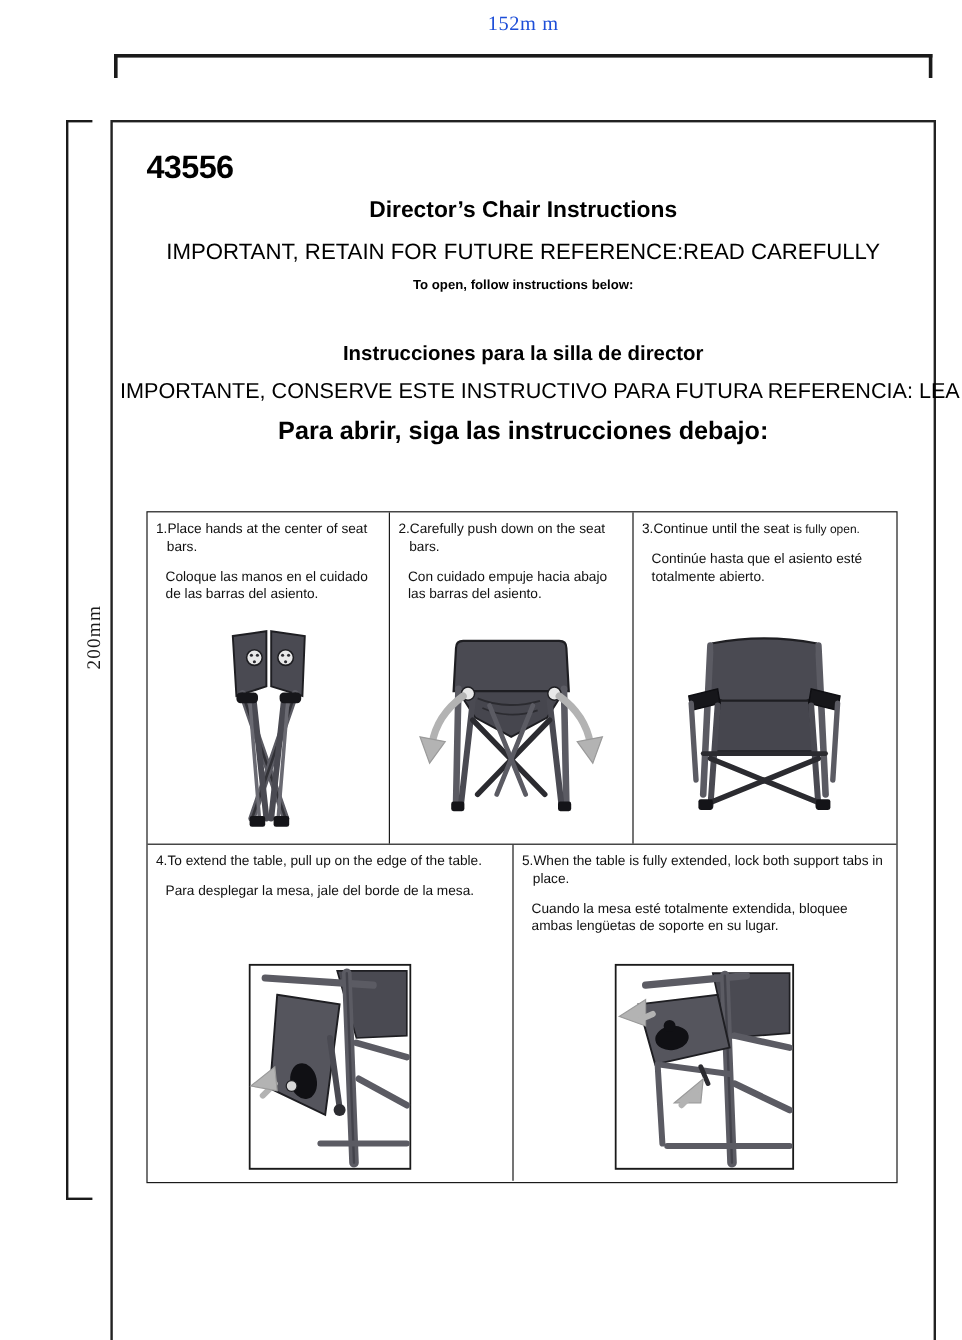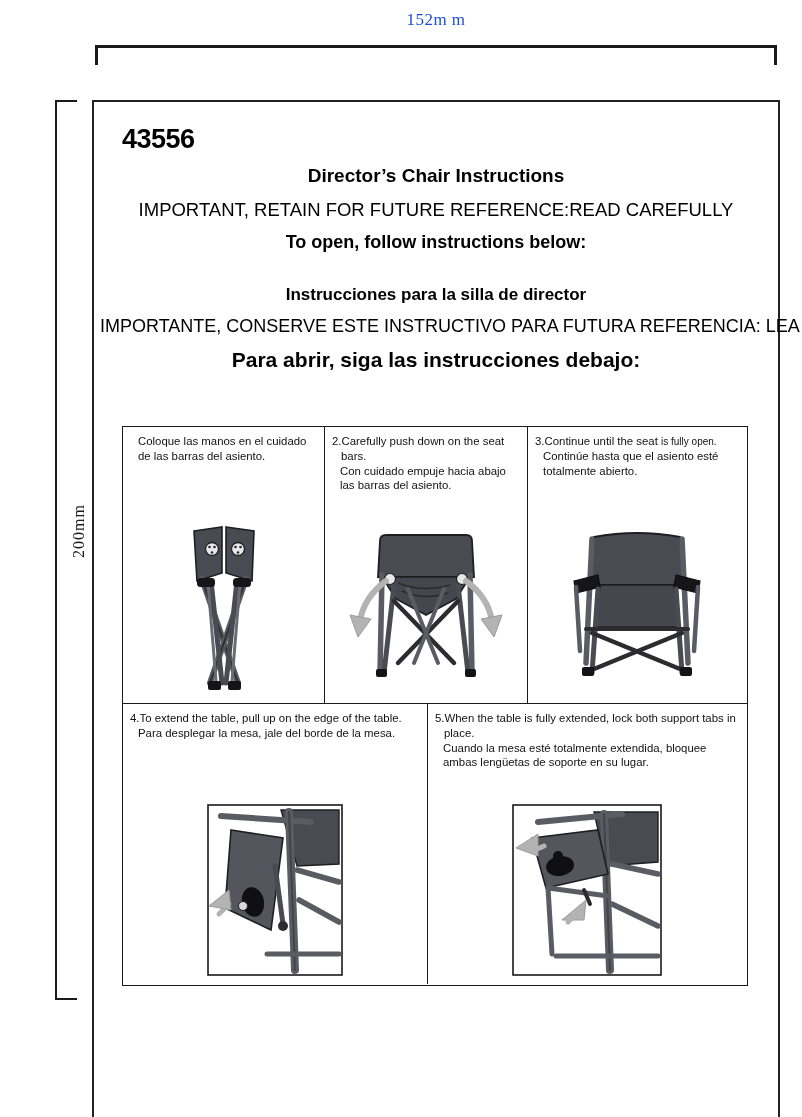--- a/index.html
+++ b/index.html
@@ -96,21 +96,21 @@
     padding: 0 6px;
   }
   .hl-bold { font-weight: bold; }
   .hl-cond {
     transform: scaleX(0.90);
     transform-origin: center center;
     white-space: nowrap;
   }
   #title-en   { top: 63px;  font-size: 19px; }
   #notice-en  { top: 97px;  font-size: 18.5px; }
-  #action-en  { top: 130px; font-size: 18px; }
+  #action-en  { top: 130px; font-size: 11px; }
   #title-es   { top: 183px; font-size: 17px; }
   #notice-es  { top: 214px; font-size: 18px; }
   #action-es  { top: 246px; font-size: 21px; }
 
   
   #steps-grid {
     position: absolute;
     left: 28px;
     top: 324px;
     width: 626px;
@@ -134,21 +134,21 @@
   #cell-2 { width: 203px; }
   #cell-3 { width: 218px; }
   #cell-4 { width: 305px; }
   #cell-5 { width: 318px; }
 
   .step-en, .step-es {
     font-size: 11.4px;
     line-height: 1.30;
     color: #111111;
   }
-  .step-es { padding-left: 8px; }
+  .step-es { margin-top: 10px; padding-left: 8px; }
   .step-en { padding-left: 0; }
   .hang { padding-left: 9px; text-indent: -9px; }
   .small-tail { font-size: 10px; }
 
   .art {
     position: absolute;
     left: 0;
     width: 100%;
     bottom: 4px;
     text-align: center;
@@ -179,20 +179,21 @@
   <div class="head-line" id="notice-es">
     <span class="hl-cond">IMPORTANTE, CONSERVE ESTE INSTRUCTIVO PARA FUTURA REFERENCIA: LEA CON ATENCIÓN</span>
   </div>
   <div class="head-line hl-bold" id="action-es">Para abrir, siga las instrucciones debajo:</div>
 
   <div id="steps-grid">
 
     <div class="grid-row" id="row-top">
 
       <div class="cell cell-div" id="cell-1">
+        <div class="step-en hang"><span>1.</span><span>Place hands at the center of seat bars.</span></div>
         <div class="step-es">Coloque las manos en el cuidado de las barras del asiento.</div>
         <div class="art">
           <svg width="120" height="172" viewBox="0 0 120 172">
 
             <path d="M30 8 L58 4 L58 50 L33 58 Z" fill="#4a4a52" stroke="#1e1e22" stroke-width="1.6"></path>
 
             <path d="M62 4 L90 8 L88 58 L62 50 Z" fill="#4a4a52" stroke="#1e1e22" stroke-width="1.6"></path>
 
             <circle cx="48" cy="26" r="6.5" fill="#e8e8e8" stroke="#1e1e22" stroke-width="1.3"></circle>
             <circle cx="45.5" cy="24" r="1.3" fill="#2b2b30"></circle>

